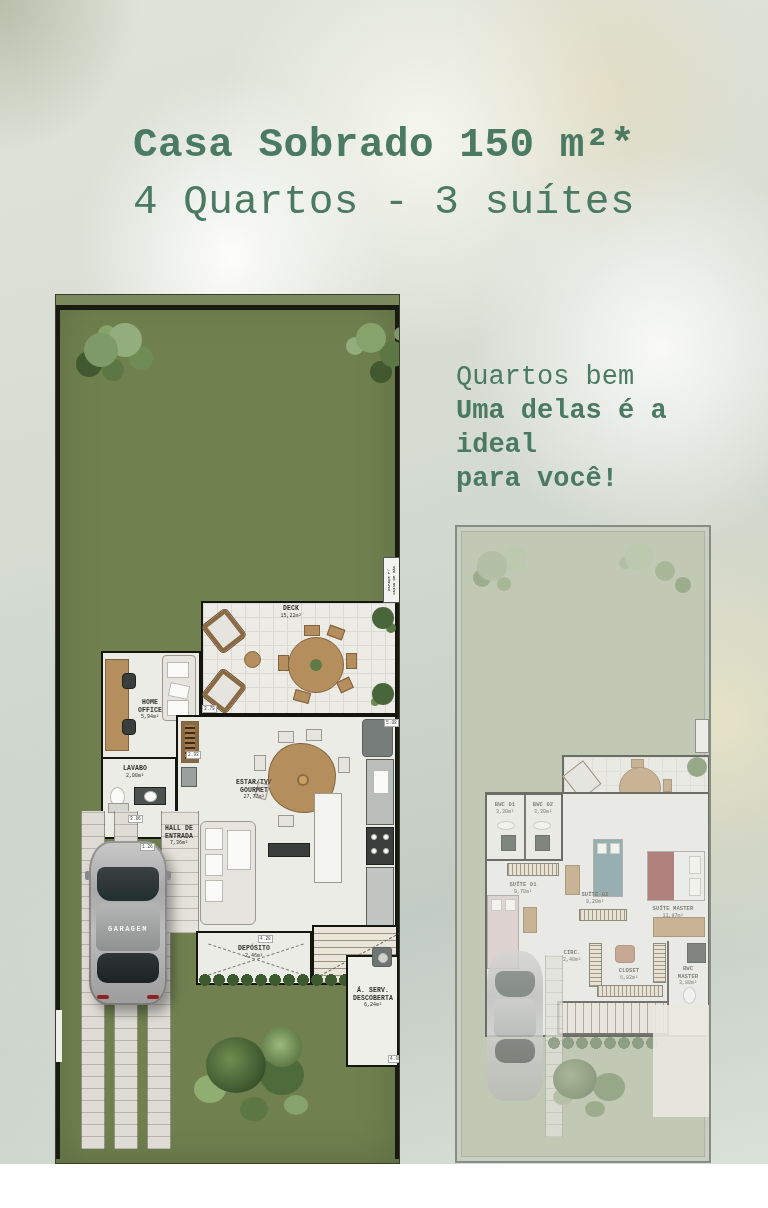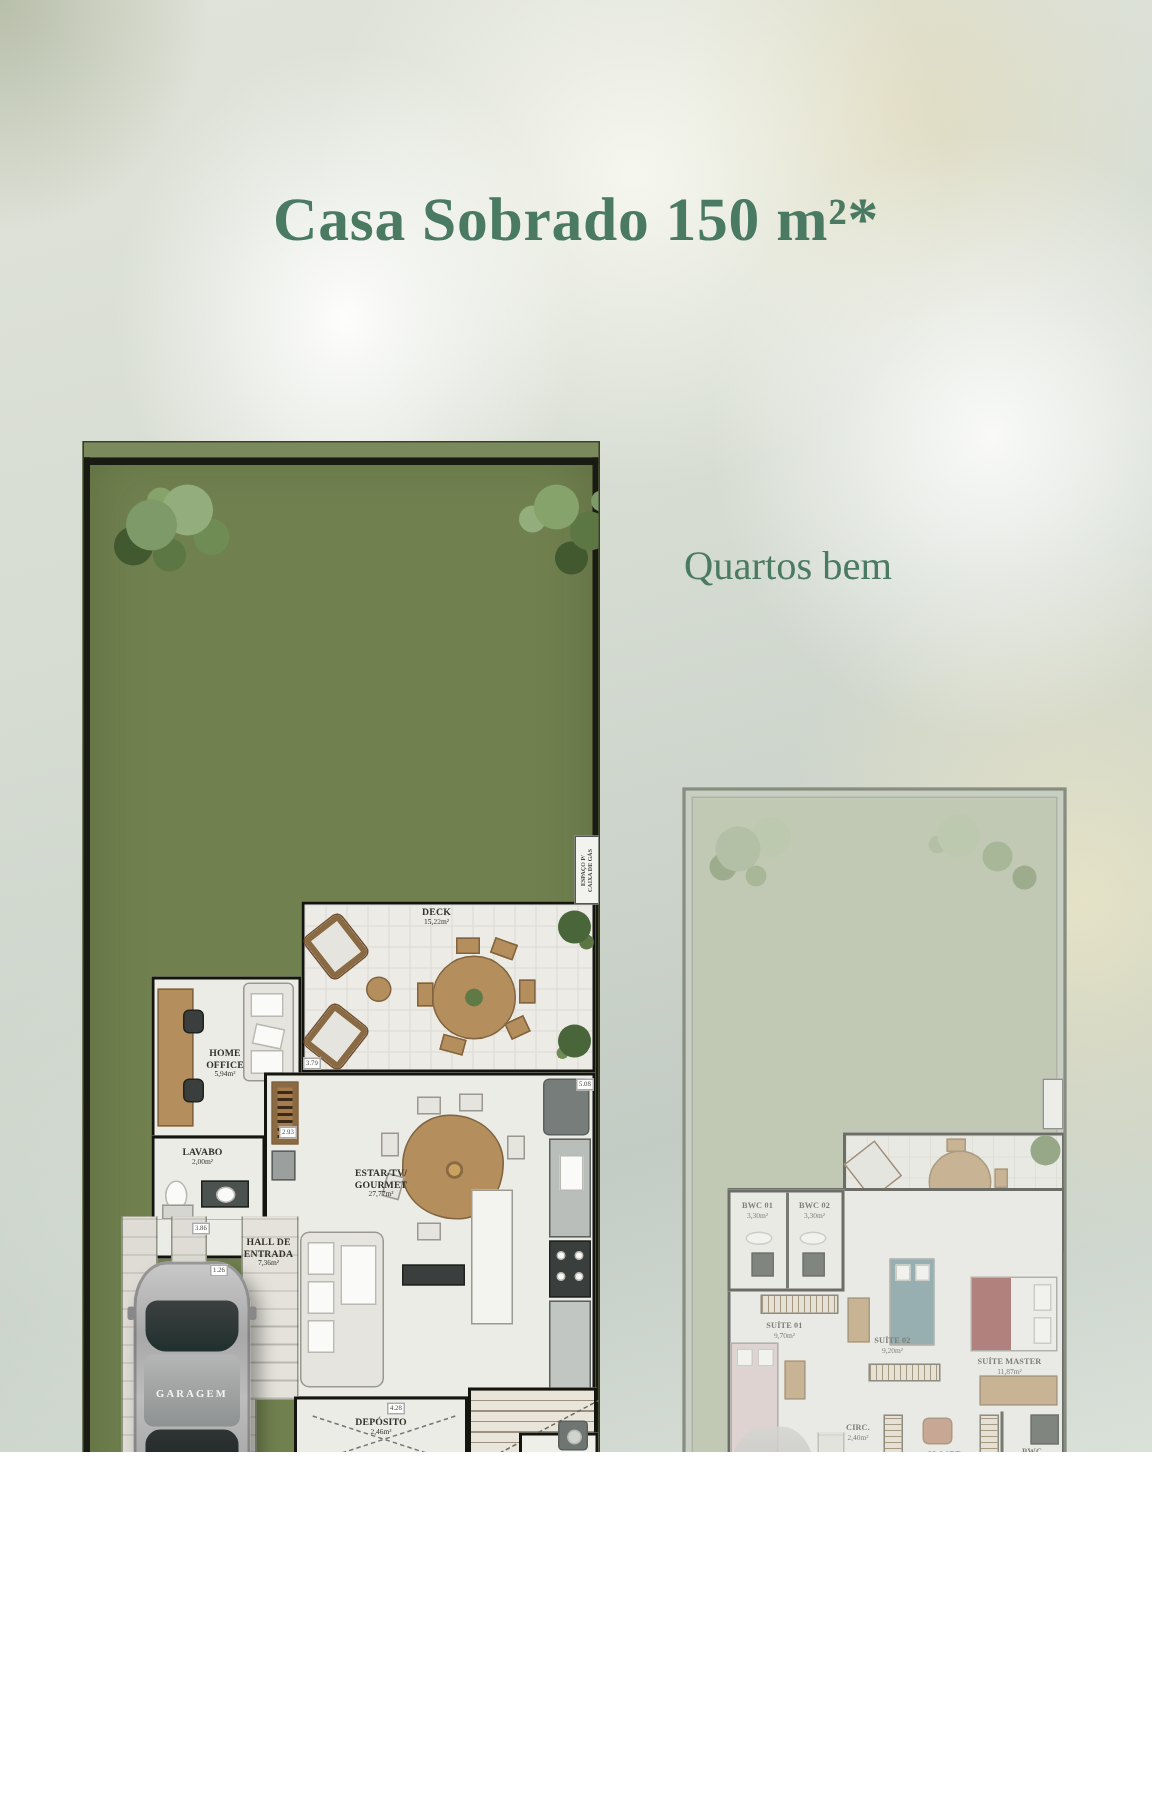--- a/index.html
+++ b/index.html
@@ -1,17 +1,17 @@
 <!DOCTYPE html>
 <html><head>
 <meta charset="utf-8">
 <style>
   html,body{margin:0;padding:0;}
-  .page{position:relative;width:768px;height:968px;overflow:hidden;
-        font-family:Liberation Serif, serif;
+  .page{position:relative;width:768px;height:1164px;overflow:hidden;
+        font-family:Liberation Mono, monospace;
         background:
           radial-gradient(220px 260px at 30% 22%, rgba(255,255,255,.95), rgba(255,255,255,0) 70%),
           radial-gradient(300px 300px at 55% 12%, rgba(250,250,242,.85), rgba(250,250,242,0) 70%),
           radial-gradient(260px 280px at 86% 30%, rgba(255,255,255,.85), rgba(255,255,255,0) 72%),
           radial-gradient(300px 340px at 94% 62%, rgba(232,228,198,.9), rgba(232,228,198,0) 70%),
           radial-gradient(240px 240px at 78% 8%, rgba(226,220,190,.8), rgba(226,220,190,0) 70%),
           radial-gradient(200px 220px at 0% 0%, rgba(150,160,130,.55), rgba(150,160,130,0) 70%),
           radial-gradient(400px 500px at 10% 85%, rgba(214,222,212,.7), rgba(214,222,212,0) 70%),
           linear-gradient(165deg,#e0e3d9 0%,#d6dcd2 40%,#c3ccc4 75%,#d9e1d9 100%);}
   .abs{position:absolute;}
@@ -86,24 +86,27 @@
   .pil{position:absolute;background:#fafaf8;border:1px solid #b9b9b2;box-sizing:border-box;}
   .round{border-radius:50%;}
 </style>
 </head>
 <body>
 
 <div class="page">
 
   <div class="title">
     <div class="t1">Casa Sobrado 150 m²*</div>
+    <div class="t2">4 Quartos - 3 suítes</div>
   </div>
 
   <div class="promo">
     <div class="pr">Quartos bem</div>
+    <div class="pb">Uma delas é a ideal</div>
+    <div class="pb">para você!</div>
   </div>
 
   <div class="plan plan1">
 
     <div class="abs" style="left:0;right:0;top:0;height:10px;background:#7b8a5c;"></div>
     <div class="wall" style="left:0;right:0;top:10px;height:5px;"></div>
     <div class="wall" style="left:0;top:10px;width:4px;height:854px;"></div>
     <div class="wall" style="right:0;top:10px;width:4px;height:854px;"></div>
     <div class="abs" style="left:0;top:715px;width:6px;height:52px;background:#f0f0ea;"></div>
 

